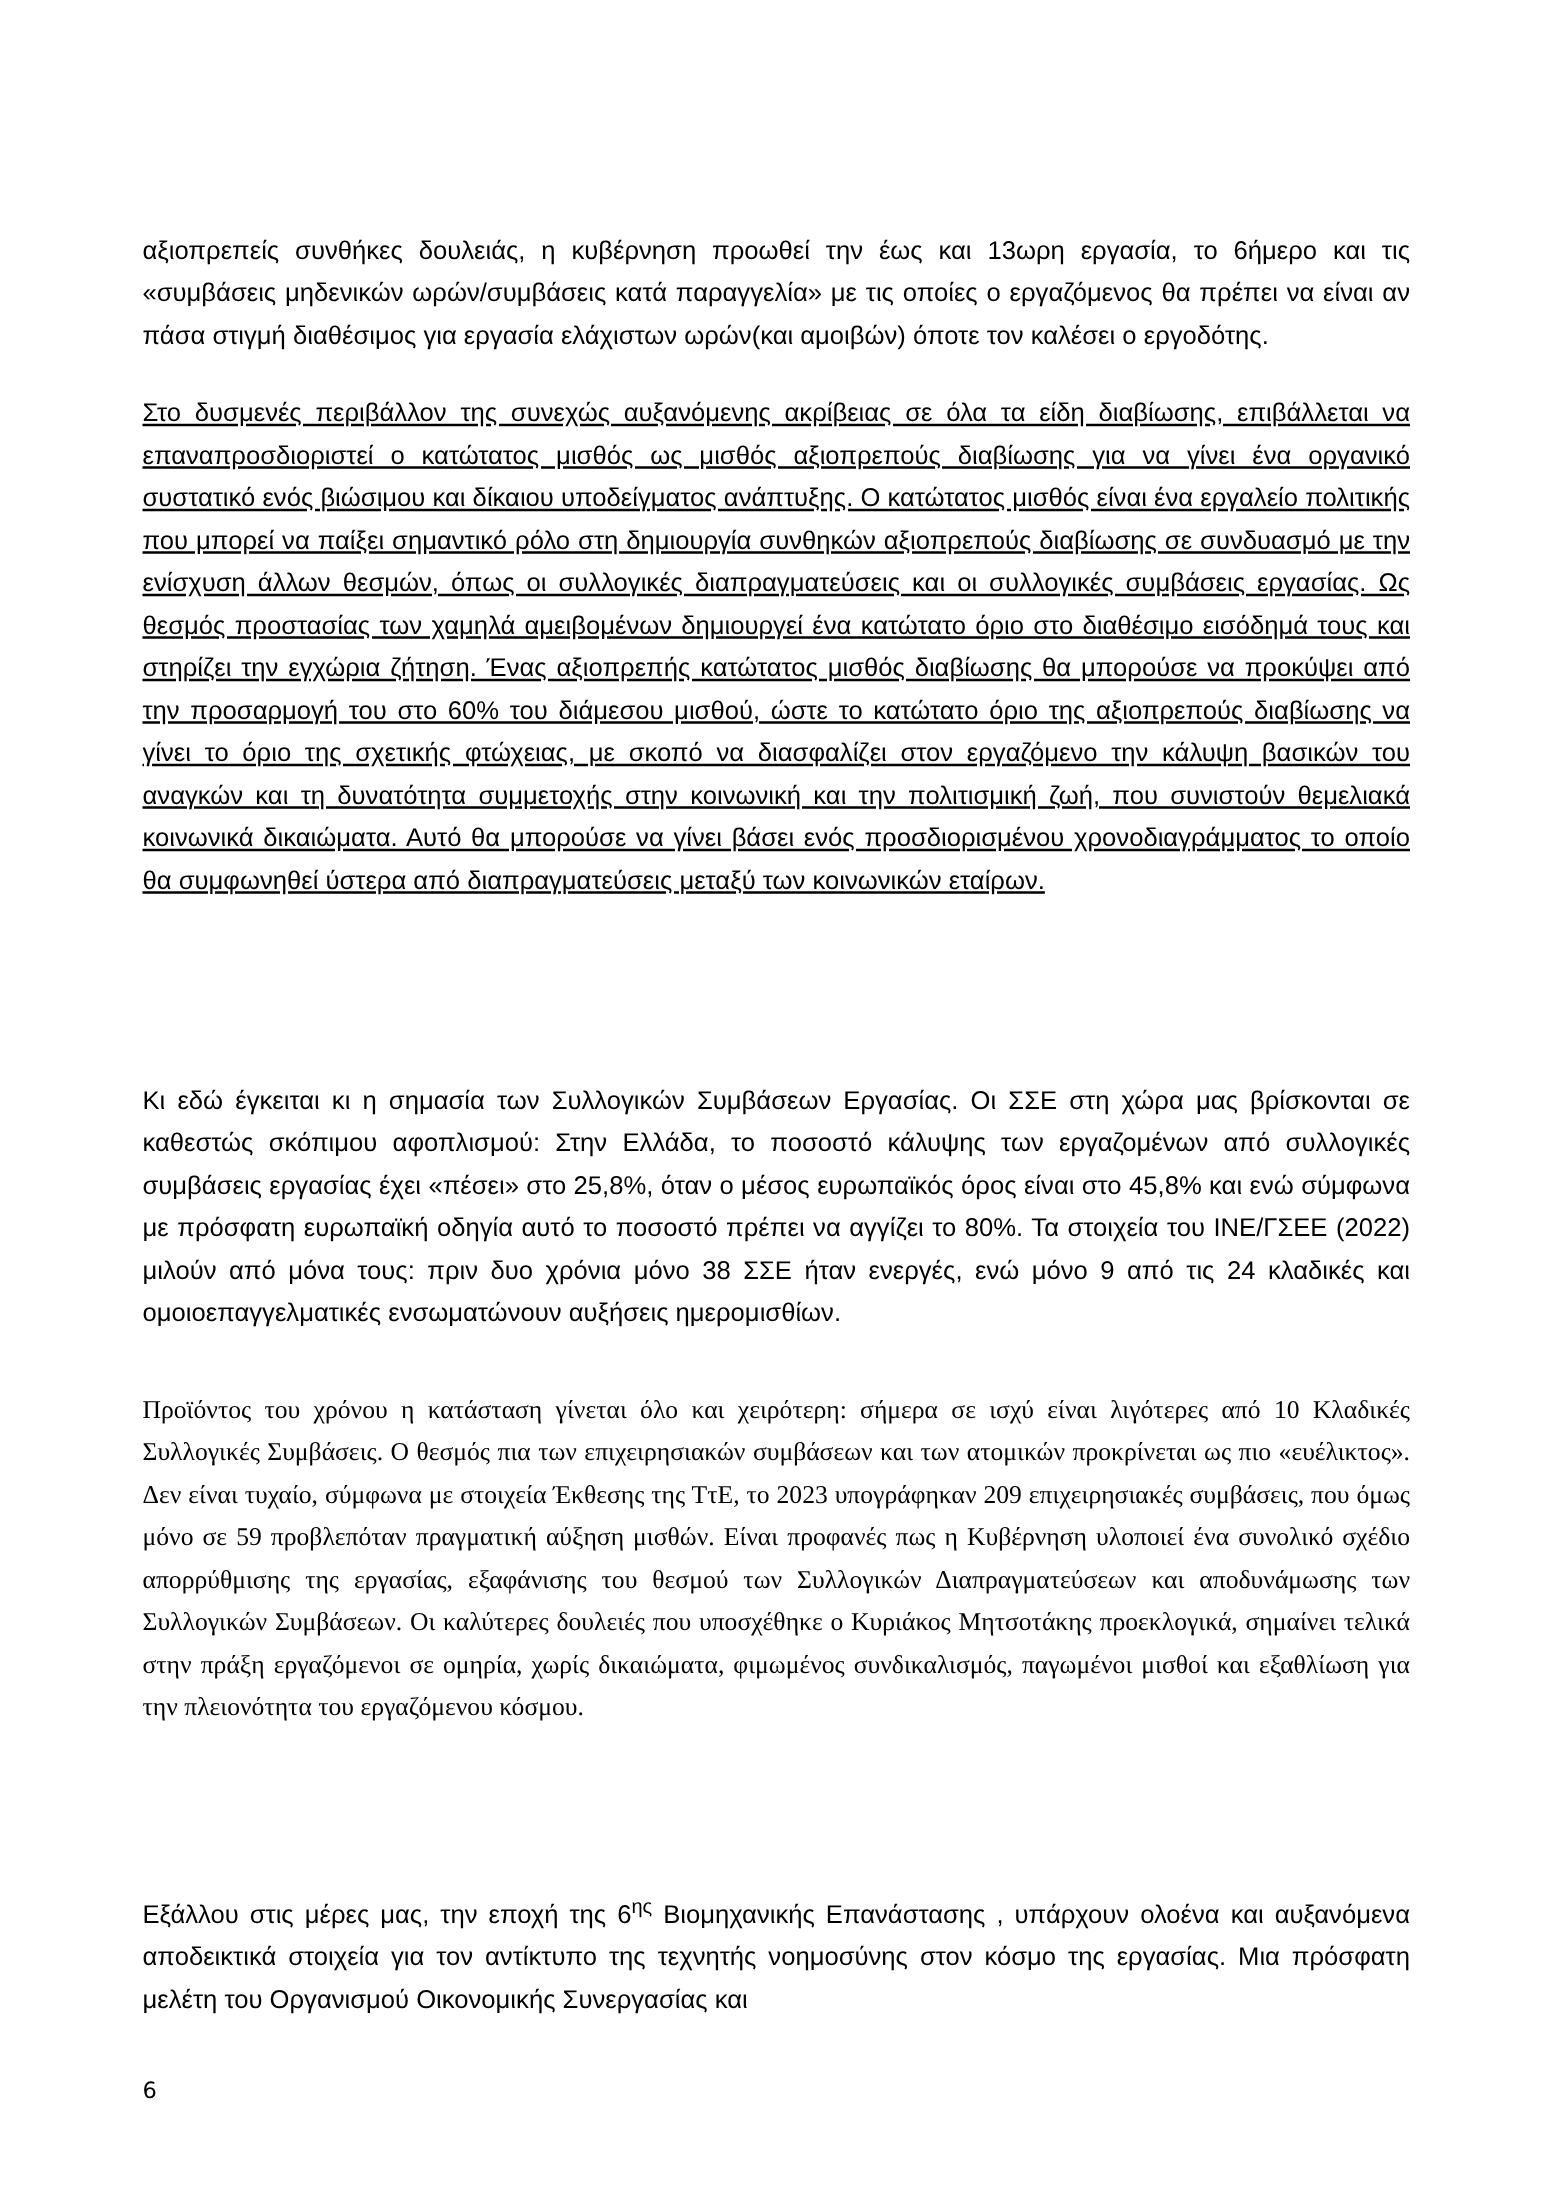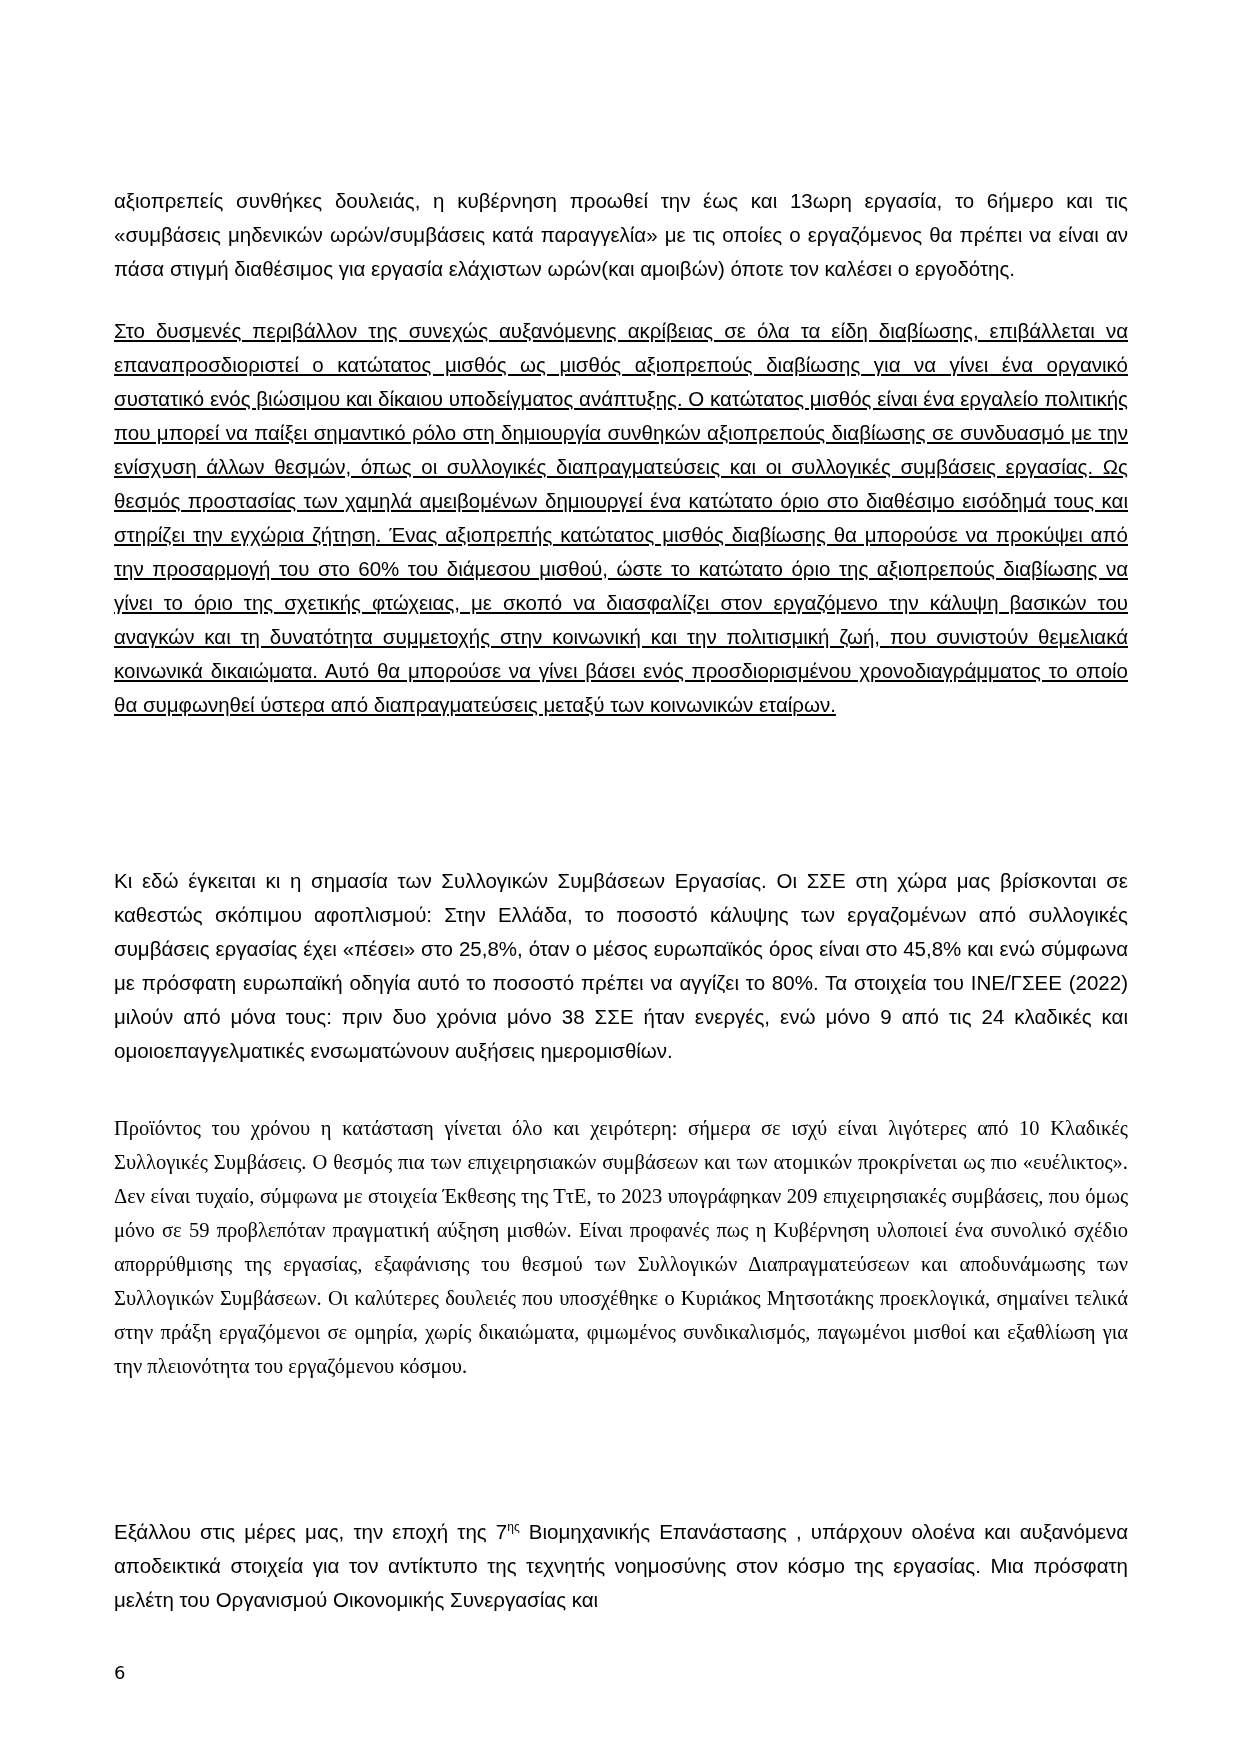--- a/index.html
+++ b/index.html
@@ -10,21 +10,21 @@
     font-family: "Liberation Sans", sans-serif;
     font-size: 20.5px; line-height: 34px; color: #000;
     text-align: justify; text-align-last: left;
   }
   .para { margin: 0; }
   #p1 { top: 150px; margin-top: 34px; }
   #p2 { top: 314px; text-decoration: underline; }
   #p3 { top: 864px; }
   #p4 { top: 1111px; font-family: Liberation Serif, serif; }
   #p5 { top: 1515px; }
-  sup { font-size: 12px; line-height: 0; vertical-align: 8px; }
+  sup { font-size: 16px; line-height: 0; vertical-align: 8px; }
   .page-number {
     position: absolute; left: 114px; top: 1662px;
     font-family: "DejaVu Sans", sans-serif; font-size: 18px; color: #000;
   }
 </style>
 </head>
 <body>
 
 <div class="page">
   <div class="text-block" id="p1">
@@ -33,16 +33,16 @@
   <div class="text-block" id="p2">
     <p class="para">Στο δυσμενές περιβάλλον της συνεχώς αυξανόμενης ακρίβειας σε όλα τα είδη διαβίωσης, επιβάλλεται να επαναπροσδιοριστεί ο κατώτατος μισθός ως μισθός αξιοπρεπούς διαβίωσης για να γίνει ένα οργανικό συστατικό ενός βιώσιμου και δίκαιου υποδείγματος ανάπτυξης. Ο κατώτατος μισθός είναι ένα εργαλείο πολιτικής που μπορεί να παίξει σημαντικό ρόλο στη δημιουργία συνθηκών αξιοπρεπούς διαβίωσης σε συνδυασμό με την ενίσχυση άλλων θεσμών, όπως οι συλλογικές διαπραγματεύσεις και οι συλλογικές συμβάσεις εργασίας. Ως θεσμός προστασίας των χαμηλά αμειβομένων δημιουργεί ένα κατώτατο όριο στο διαθέσιμο εισόδημά τους και στηρίζει την εγχώρια ζήτηση. Ένας αξιοπρεπής κατώτατος μισθός διαβίωσης θα μπορούσε να προκύψει από την προσαρμογή του στο 60% του διάμεσου μισθού, ώστε το κατώτατο όριο της αξιοπρεπούς διαβίωσης να γίνει το όριο της σχετικής φτώχειας, με σκοπό να διασφαλίζει στον εργαζόμενο την κάλυψη βασικών του αναγκών και τη δυνατότητα συμμετοχής στην κοινωνική και την πολιτισμική ζωή, που συνιστούν θεμελιακά κοινωνικά δικαιώματα.  Αυτό θα μπορούσε να γίνει βάσει ενός προσδιορισμένου χρονοδιαγράμματος το οποίο θα συμφωνηθεί ύστερα από διαπραγματεύσεις μεταξύ των κοινωνικών εταίρων.</p>
   </div>
   <div class="text-block" id="p3">
     <p class="para">Κι εδώ έγκειται κι η σημασία των Συλλογικών Συμβάσεων Εργασίας.  Οι ΣΣΕ στη χώρα μας βρίσκονται σε καθεστώς σκόπιμου αφοπλισμού: Στην Ελλάδα, το ποσοστό κάλυψης των εργαζομένων από συλλογικές συμβάσεις εργασίας έχει «πέσει» στο 25,8%, όταν ο μέσος ευρωπαϊκός όρος είναι στο 45,8% και ενώ σύμφωνα με πρόσφατη ευρωπαϊκή οδηγία αυτό το ποσοστό πρέπει να αγγίζει το 80%. Τα στοιχεία του ΙΝΕ/ΓΣΕΕ (2022) μιλούν από μόνα τους: πριν δυο χρόνια μόνο 38 ΣΣΕ ήταν ενεργές, ενώ μόνο 9 από τις 24 κλαδικές και ομοιοεπαγγελματικές ενσωματώνουν αυξήσεις ημερομισθίων.</p>
   </div>
   <div class="text-block" id="p4">
     <p class="para">Προϊόντος του χρόνου η κατάσταση γίνεται όλο και χειρότερη: σήμερα σε ισχύ είναι λιγότερες από 10 Κλαδικές Συλλογικές Συμβάσεις. Ο θεσμός πια των επιχειρησιακών συμβάσεων και των ατομικών προκρίνεται ως πιο «ευέλικτος». Δεν είναι τυχαίο, σύμφωνα με στοιχεία Έκθεσης της ΤτΕ, το 2023 υπογράφηκαν 209 επιχειρησιακές συμβάσεις, που όμως μόνο σε 59 προβλεπόταν πραγματική αύξηση μισθών.  Είναι προφανές πως η Κυβέρνηση υλοποιεί ένα συνολικό σχέδιο απορρύθμισης της εργασίας, εξαφάνισης του θεσμού των Συλλογικών Διαπραγματεύσεων και αποδυνάμωσης των Συλλογικών Συμβάσεων. Οι καλύτερες δουλειές που υποσχέθηκε ο Κυριάκος Μητσοτάκης προεκλογικά, σημαίνει τελικά στην πράξη εργαζόμενοι σε ομηρία, χωρίς δικαιώματα, φιμωμένος συνδικαλισμός, παγωμένοι μισθοί και εξαθλίωση για την πλειονότητα του εργαζόμενου κόσμου.</p>
   </div>
   <div class="text-block" id="p5">
-    <p class="para"><span>Εξάλλου στις μέρες μας, την εποχή της 7</span><sup>ης</sup><span> Βιομηχανικής Επανάστασης , υπάρχουν ολοένα και αυξανόμενα αποδεικτικά στοιχεία για τον αντίκτυπο της τεχνητής νοημοσύνης στον κόσμο της εργασίας. Μια πρόσφατη μελέτη του Οργανισμού Οικονομικής Συνεργασίας και</span></p>
+    <p class="para"><span>Εξάλλου στις μέρες μας, την εποχή της 6</span><sup>ης</sup><span> Βιομηχανικής Επανάστασης , υπάρχουν ολοένα και αυξανόμενα αποδεικτικά στοιχεία για τον αντίκτυπο της τεχνητής νοημοσύνης στον κόσμο της εργασίας. Μια πρόσφατη μελέτη του Οργανισμού Οικονομικής Συνεργασίας και</span></p>
   </div>
   <div class="page-number">6</div>
 </div>
 
 </body></html>

